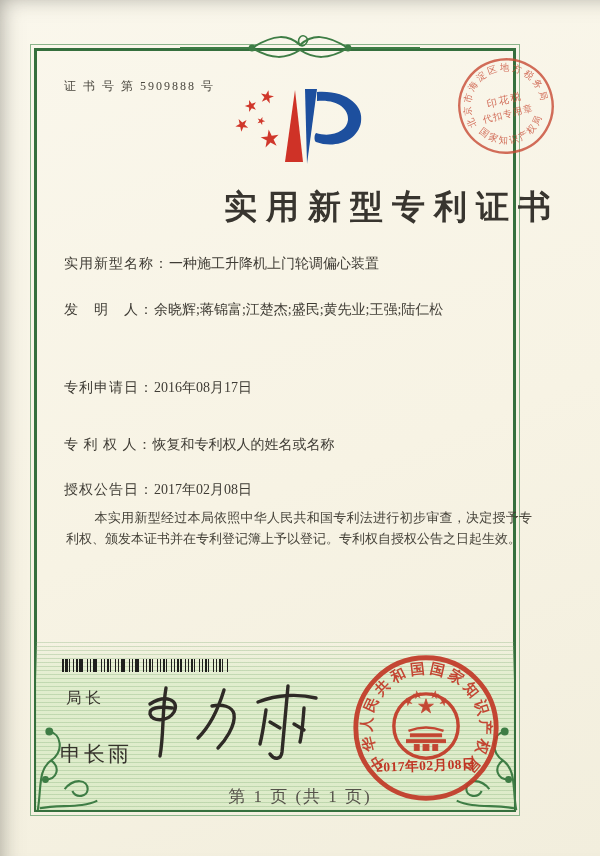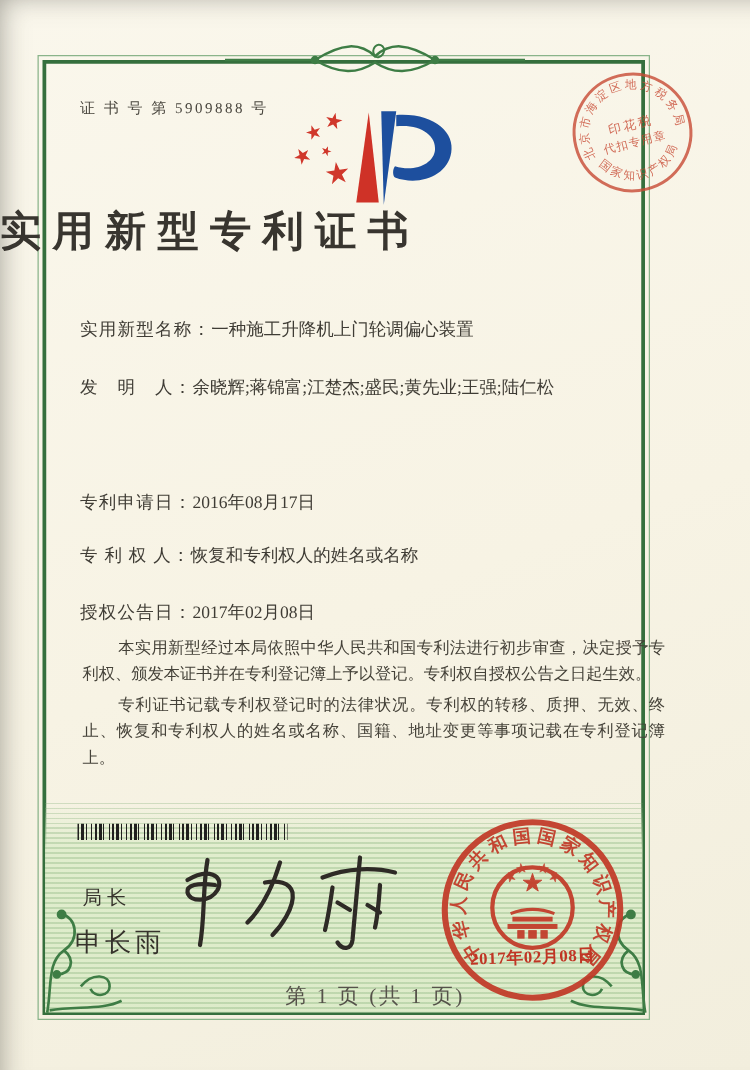--- a/index.html
+++ b/index.html
@@ -32,43 +32,43 @@
   .ornament{position:absolute;pointer-events:none;}
   .top-ornament{left:50%;top:26px;transform:translateX(-50%);}
   .corner-bl{left:32px;bottom:40px;}
   .corner-br{right:78px;bottom:40px;transform:scaleX(-1);}
   .cert-number{
     position:absolute;left:64px;top:78px;
     font-size:12px;letter-spacing:2px;color:#4a473f;
   }
   .logo{position:absolute;left:225px;top:84px;}
   .title{
-    position:absolute;left:0;top:163px;width:560px;
-    text-align:left;font-size:33px;font-weight:600;
+    position:absolute;left:0;top:185px;width:560px;
+    text-align:right;font-size:33px;font-weight:600;
     letter-spacing:9px;color:#38352f;
   }
   .field{
     position:absolute;left:64px;width:460px;
     font-size:14px;color:#3f3c35;white-space:nowrap;
   }
   .field .lbl{letter-spacing:1px;}
   .paras{
     position:absolute;left:62px;top:503px;width:474px;
     font-size:13px;line-height:1.62;color:#454239;text-align:justify;
   }
   .paras p{margin:4px;text-indent:2.2em;}
   .barcode{
     position:absolute;left:62px;top:659px;width:168px;height:13px;
     background:repeating-linear-gradient(90deg,
       #20201e 0 1.5px, transparent 1.5px 3px,
       #20201e 3px 5.5px, transparent 5.5px 6.5px,
       #20201e 6.5px 7.5px, transparent 7.5px 11px,
       #20201e 11px 12px, transparent 12px 14px);
   }
-  .director-title{position:absolute;left:66px;top:708px;font-size:15.5px;letter-spacing:4px;color:#36332c;}
+  .director-title{position:absolute;left:66px;top:688px;font-size:15.5px;letter-spacing:4px;color:#36332c;}
   .director-name{position:absolute;left:60px;top:740px;font-size:21px;letter-spacing:3px;color:#36332c;}
   .signature{position:absolute;left:138px;top:676px;}
   .seal{position:absolute;left:348px;top:650px;width:156px;height:156px;opacity:.93;}
   .seal-date{
     position:absolute;left:348px;top:757px;width:156px;text-align:center;
     font-size:13.5px;font-weight:600;color:#c03524;letter-spacing:.5px;
     white-space:nowrap;transform:rotate(-2deg);
   }
   .tax-stamp{position:absolute;left:450px;top:50px;width:112px;height:112px;transform:rotate(-14deg);opacity:.8;}
   .footer{
@@ -141,33 +141,32 @@
   </svg>
 
   <div class="title">实用新型专利证书</div>
 
   <div class="field" style="top:301px">
     <span class="lbl">发　明　人：</span><span>余晓辉;蒋锦富;江楚杰;盛民;黄先业;王强;陆仁松</span>
   </div>
   <div class="field" style="top:255px">
     <span class="lbl">实用新型名称：</span><span>一种施工升降机上门轮调偏心装置</span>
   </div>
-  <div class="field" style="top:393px">
+  <div class="field" style="top:379px">
     <span class="lbl">专利申请日：</span><span>2016年08月17日</span>
   </div>
   <div class="field" style="top:436px">
     <span class="lbl">专 利 权 人：</span><span>恢复和专利权人的姓名或名称</span>
   </div>
   <div class="field" style="top:481px">
     <span class="lbl">授权公告日：</span><span>2017年02月08日</span>
   </div>
 
   <div class="paras">
     <p>本实用新型经过本局依照中华人民共和国专利法进行初步审查，决定授予专利权、颁发本证书并在专利登记簿上予以登记。专利权自授权公告之日起生效。</p>
-    <p>专利证书记载专利权登记时的法律状况。专利权的转移、质押、无效、终止、恢复和专利权人的姓名或名称、国籍、地址变更等事项记载在专利登记簿上。</p>
   </div>
 
   <div class="barcode"></div>
 
   <div class="director-title">局长</div>
   <div class="director-name">申长雨</div>
 
   <svg class="signature" width="210" height="95" viewBox="0 0 210 95">
     <g stroke="#2e2a26" stroke-width="3.4" fill="none" stroke-linecap="round">
       <path d="M28,12 C24,34 26,58 22,80"></path>

